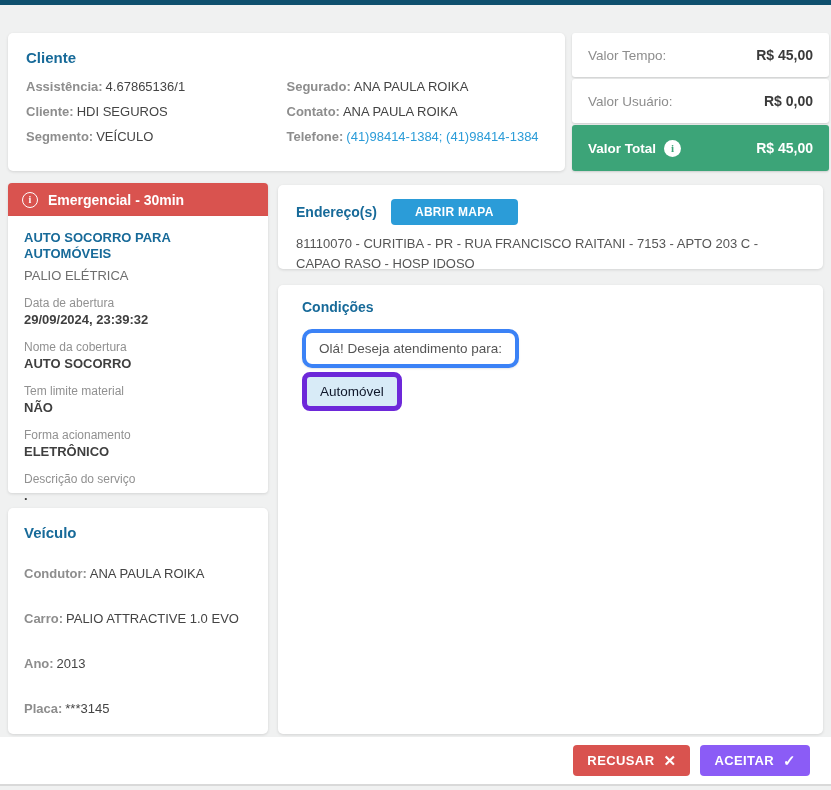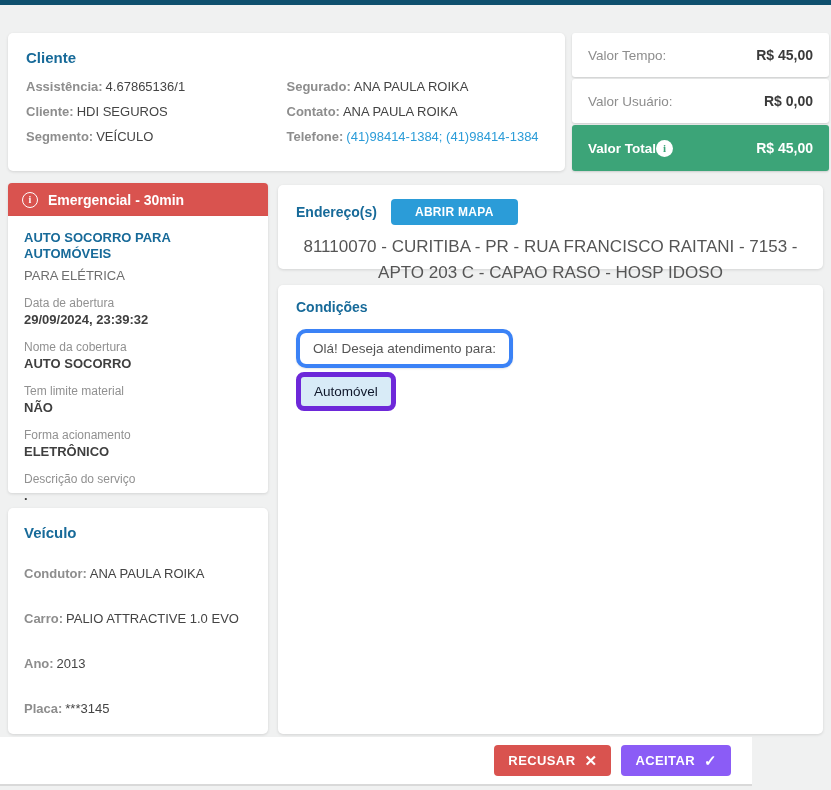--- a/index.html
+++ b/index.html
@@ -37,21 +37,21 @@
   
   .values { position: absolute; left: 572px; top: 33px; width: 257px; }
   .vrow {
     background: #fff; border-radius: 3px; box-shadow: 0 1px 2px rgba(0,0,0,0.15);
     height: 44px; margin-bottom: 2px; padding: 0 16px;
     display: flex; align-items: center; justify-content: space-between;
   }
   .vrow .vlabel { color: #8d8d8d; font-size: 13.5px; }
   .vrow .vvalue { color: #3a3a3a; font-size: 14px; font-weight: bold; }
   .vrow.total { background: #3ca478; height: 46px; }
-  .vrow.total .vlabel { color: #ffffff; font-weight: bold; display: flex; align-items: center; gap: 0; justify-content: space-between; }
+  .vrow.total .vlabel { color: #ffffff; font-weight: bold; display: flex; align-items: center; gap: 8px; justify-content: space-between; }
   .vrow.total .vvalue { color: #ffffff; }
   .icon-info-filled {
     display: inline-flex; align-items: center; justify-content: center;
     width: 17px; height: 17px; border-radius: 50%;
     background: #ffffff; color: #3ca478;
     font-size: 11px; font-weight: bold; font-family: "Liberation Serif", serif;
   }
   
   .banner {
     position: absolute; left: 8px; top: 183px; width: 260px; height: 33px;
@@ -78,39 +78,39 @@
   .vehicle-rows { margin-top: 10px; }
   
   .address-card { left: 278px; top: 185px; width: 545px; height: 84px; padding: 14px 18px; }
   .address-head { display: flex; align-items: center; gap: 14px; }
   .btn-map {
     background: #2b9cd8; color: #ffffff; border: none; border-radius: 4px;
     font-family: "Liberation Sans", sans-serif;
     font-size: 12px; font-weight: bold; letter-spacing: 0.3px;
     padding: 6px 24px; cursor: pointer;
   }
-  .address-text { margin-top: 9px; color: #555555; font-size: 17px; line-height: 1.5; text-align: center; }
-  
-  .conditions-card { left: 278px; top: 285px; width: 545px; height: 449px; padding: 14px 18px; }
+  .address-text { margin-top: 9px; color: #555555; font-size: 13px; line-height: 1.5; }
+  
+  .conditions-card { left: 278px; top: 285px; width: 545px; height: 449px; padding: 14px 24px; }
   .bubble {
     display: inline-block; margin-top: 14px;
     background: #ffffff; border: 4px solid #3b82f6; border-radius: 10px;
     box-shadow: 0 1px 2px rgba(0,0,0,0.10);
     padding: 8px 13px; color: #555555; font-size: 13.5px;
   }
   .chip-row { margin-top: 4px; }
   .chip {
     display: inline-block;
     background: #d8ebf7; border: 5px solid #6d28d9; border-radius: 8px;
     padding: 7px 13px; color: #0f172a; font-size: 13.5px; cursor: pointer;
     font-family: "Liberation Sans", sans-serif;
   }
   
   .footer {
-    position: absolute; left: 0; top: 737px; width: 752px; height: 49px;
+    position: absolute; left: 0; top: 737px; width: 831px; height: 49px;
     background: #ffffff; border-bottom: 2px solid #d9d9d9;
     display: flex; align-items: center; justify-content: flex-end; gap: 10px;
     padding: 0 21px;
   }
   .btn-action {
     border: none; border-radius: 4px; height: 31px; padding: 0 14px;
     color: #ffffff; font-size: 13px; font-weight: bold; letter-spacing: 0.4px;
     display: inline-flex; align-items: center; gap: 9px; cursor: pointer;
     font-family: "Liberation Sans", sans-serif;
   }
@@ -169,21 +169,21 @@
   </div>
 </aside>
 
 <div class="banner">
   <span class="icon-info-outline">i</span>
   <span>Emergencial - 30min</span>
 </div>
 
 <section class="card service-card">
   <div class="service-title">AUTO SOCORRO PARA AUTOMÓVEIS</div>
-  <div class="service-subtitle">PARA ELÉTRICA</div>
+  <div class="service-subtitle">PALIO ELÉTRICA</div>
   <div class="fg">
     <div class="fl">Data de abertura</div>
     <div class="fv">29/09/2024, 23:39:32</div>
   </div>
   <div class="fg">
     <div class="fl">Nome da cobertura</div>
     <div class="fv">AUTO SOCORRO</div>
   </div>
   <div class="fg">
     <div class="fl">Tem limite material</div>

